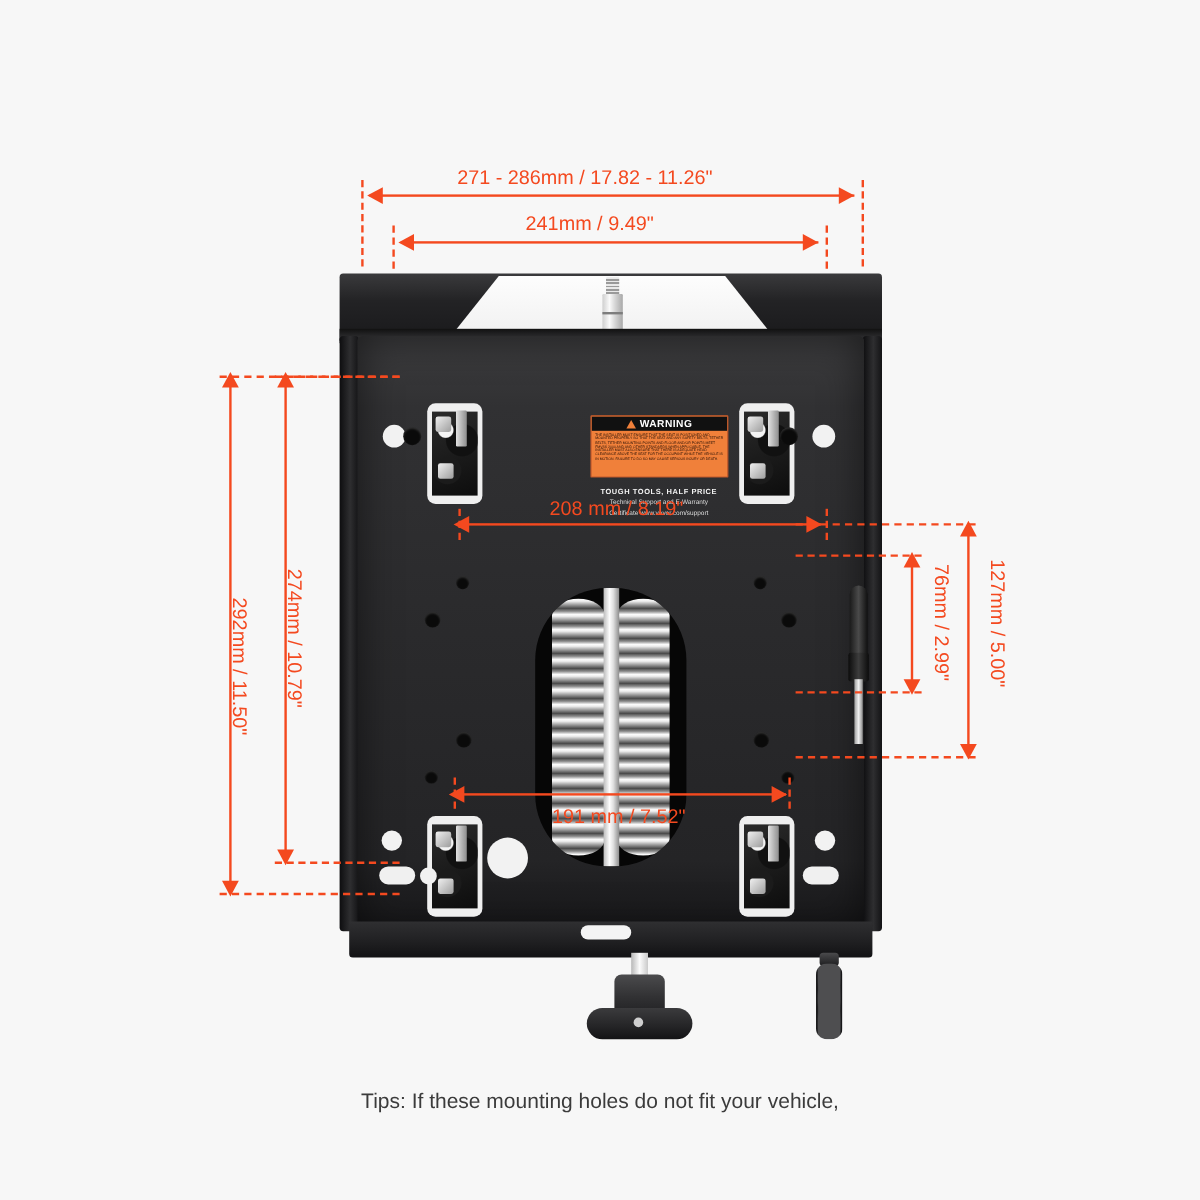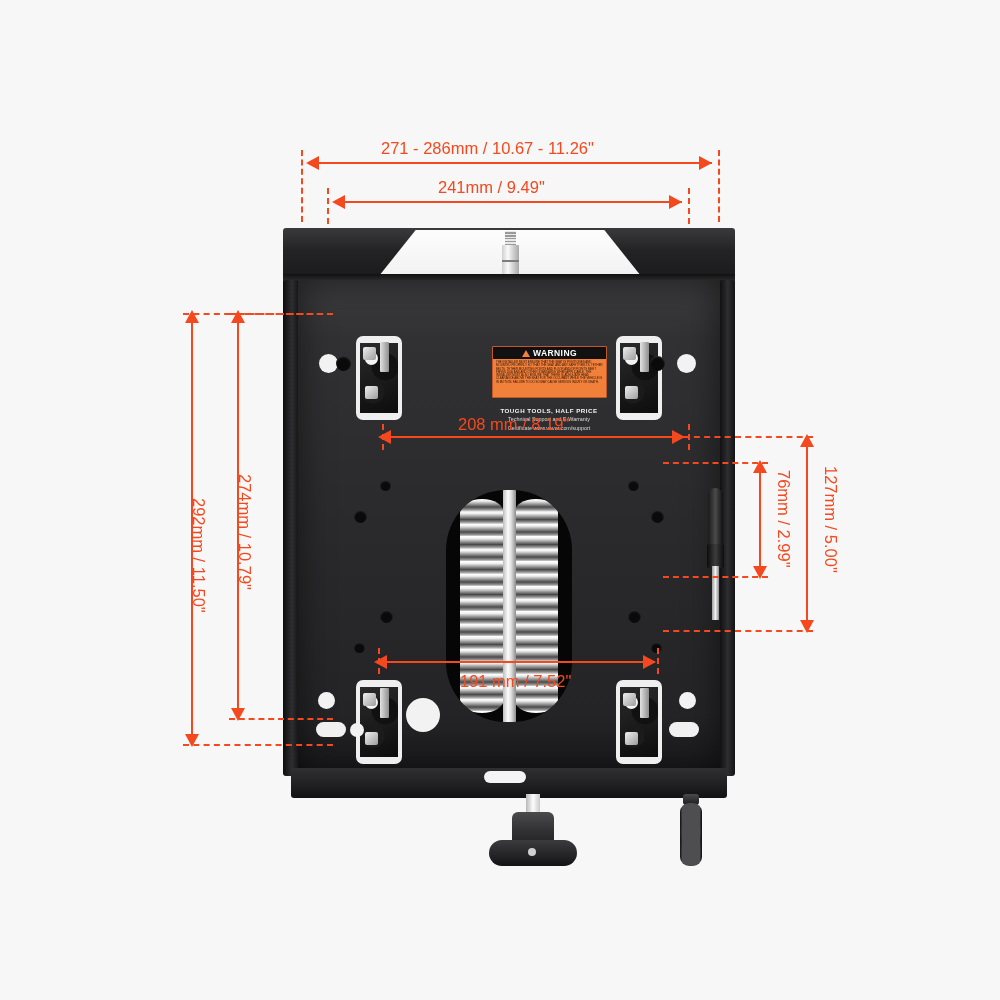--- a/index.html
+++ b/index.html
@@ -500,21 +500,21 @@
     <div class="knob-body"></div>
     <div class="knob-wing"></div>
     <div class="knob-screw"></div>
 
     <div class="handle">
       <div class="handle-cap"></div>
       <div class="handle-grip"></div>
     </div>
   </div>
 
-  <div class="dim-label" style="left:381px; top:139px;">271 - 286mm / 10.67 - 11.26"</div>
+  <div class="dim-label" style="left:381px; top:139px;">271 - 286mm / 17.82 - 11.26"</div>
   <div class="tick-v" style="left:301px; top:150px; height:72px;"></div>
   <div class="tick-v" style="left:718px; top:150px; height:72px;"></div>
   <div class="dim-line-h" style="left:308px; top:162px; width:404px;"></div>
   <div class="arrow left" style="left:306px; top:156px;"></div>
   <div class="arrow right" style="left:699px; top:156px;"></div>
 
   <div class="dim-label" style="left:438px; top:178px;">241mm / 9.49"</div>
   <div class="tick-v" style="left:327px; top:188px; height:36px;"></div>
   <div class="tick-v" style="left:688px; top:188px; height:36px;"></div>
   <div class="dim-line-h" style="left:334px; top:201px; width:348px;"></div>
@@ -557,15 +557,16 @@
   <div class="dim-label vert" style="left:793px; top:470px;">76mm / 2.99"</div>
 
   <div class="tick-h" style="left:663px; top:436px; width:150px;"></div>
   <div class="tick-h" style="left:663px; top:630px; width:150px;"></div>
   <div class="dim-line-v" style="left:806px; top:446px; width:2px; height:176px;"></div>
   <div class="arrow up" style="left:800px; top:434px;"></div>
   <div class="arrow down" style="left:800px; top:620px;"></div>
   <div class="dim-label vert" style="left:840px; top:466px;">127mm / 5.00"</div>
 
   <div class="caption">
+    <span>Tips: If these mounting holes do not fit your vehicle,</span>
   </div>
 
 </div>
 
 </body></html>

